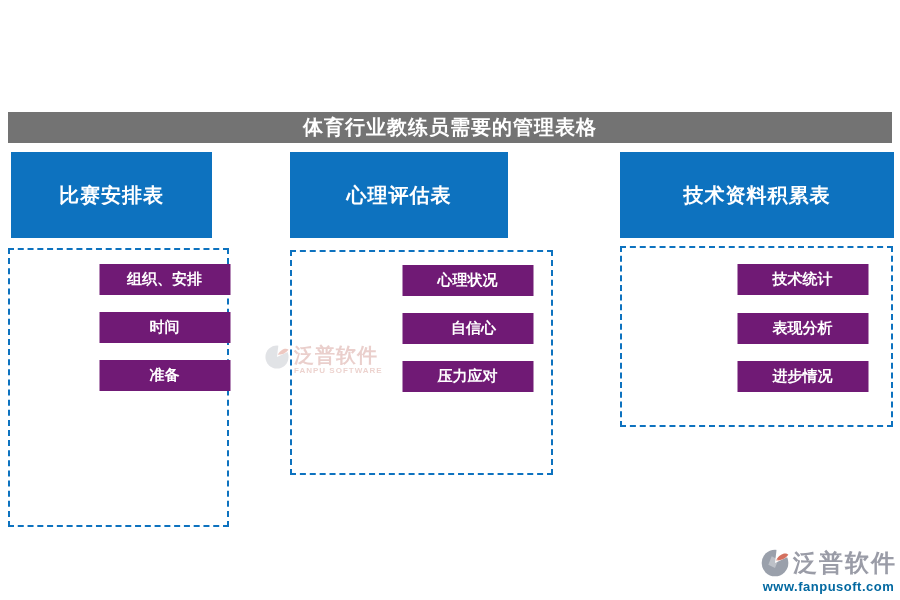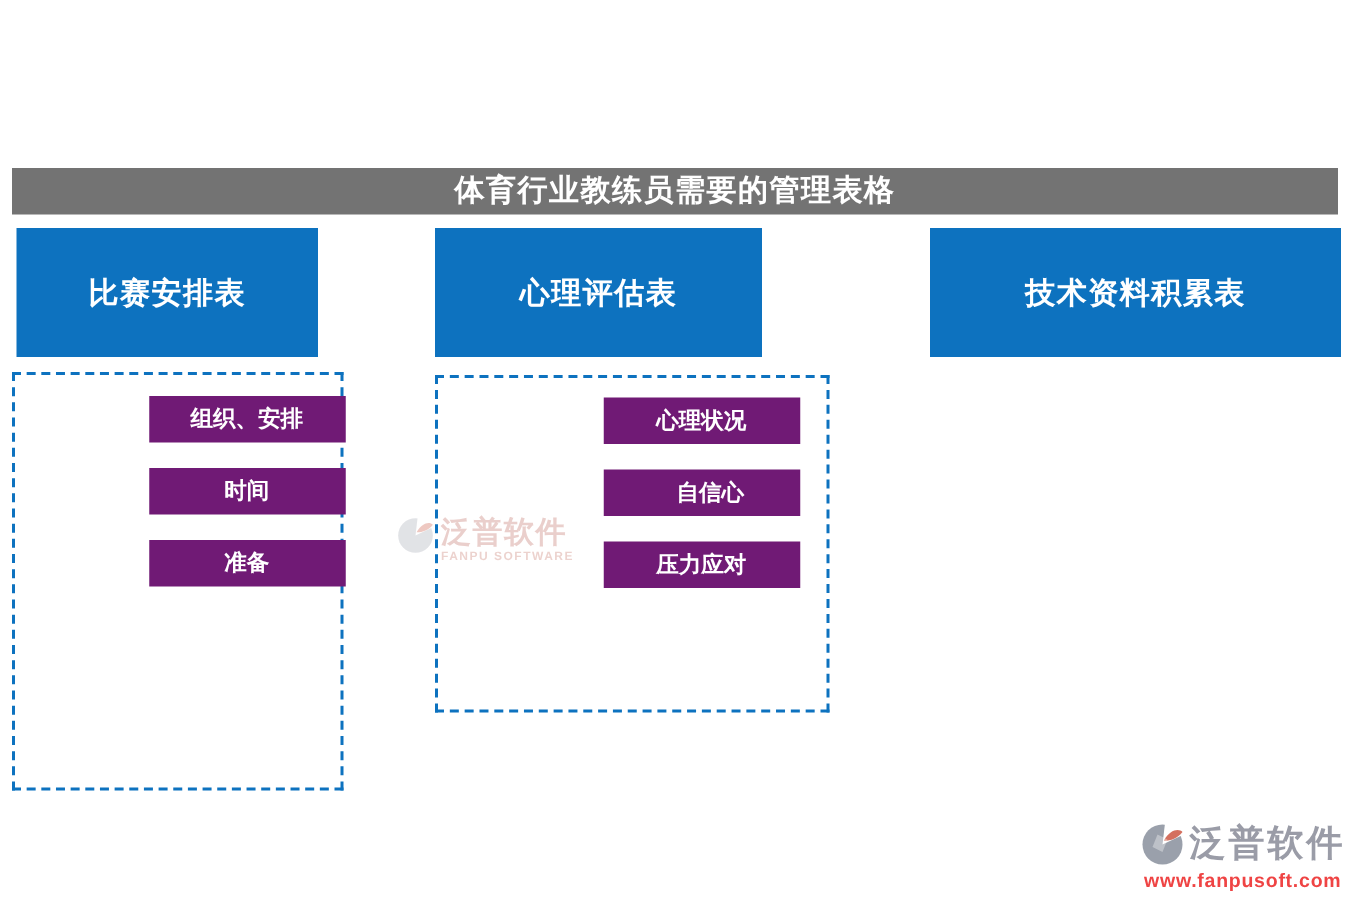--- a/index.html
+++ b/index.html
@@ -119,21 +119,21 @@
     gap: 3px;
   }
   .footer-logo .fl-brand {
     color: #9a9ca7;
     font-size: 24px;
     font-weight: bold;
     letter-spacing: 2px;
     line-height: 28px;
   }
   .footer-logo .fl-url {
-    color: #ef4444;
+    color: #0369a1;
     font-size: 13px;
     font-weight: bold;
     margin-top: 1px;
     letter-spacing: 0.5px;
   }
   .logo-svg { display: block; }
 </style>
 </head>
 <body>
 
@@ -150,20 +150,25 @@
     <div class="item-btn">时间</div>
     <div class="item-btn">准备</div>
   </div>
 
   <div class="col-box b2">
     <div class="item-btn">心理状况</div>
     <div class="item-btn">自信心</div>
     <div class="item-btn">压力应对</div>
   </div>
 
+  <div class="col-box b3">
+    <div class="item-btn">技术统计</div>
+    <div class="item-btn">表现分析</div>
+    <div class="item-btn">进步情况</div>
+  </div>
 
   <div class="watermark">
     <span>
       <svg class="logo-svg" width="26" height="26" viewBox="0 0 36 36">
         <circle cx="18" cy="18" r="16" fill="#b3b6bf"></circle>
         <path d="M18 18 L35 10 A17 17 0 0 0 20 1 Z" fill="#ffffff"></path>
         <path d="M19 15 C24 6 31 5 34 8 C30 13 25 15 19 15 Z" fill="#d4705f"></path>
         <path d="M18 18 L34 26 A17 17 0 0 1 20 35 Z" fill="#ffffff" opacity="0"></path>
       </svg>
     </span>

